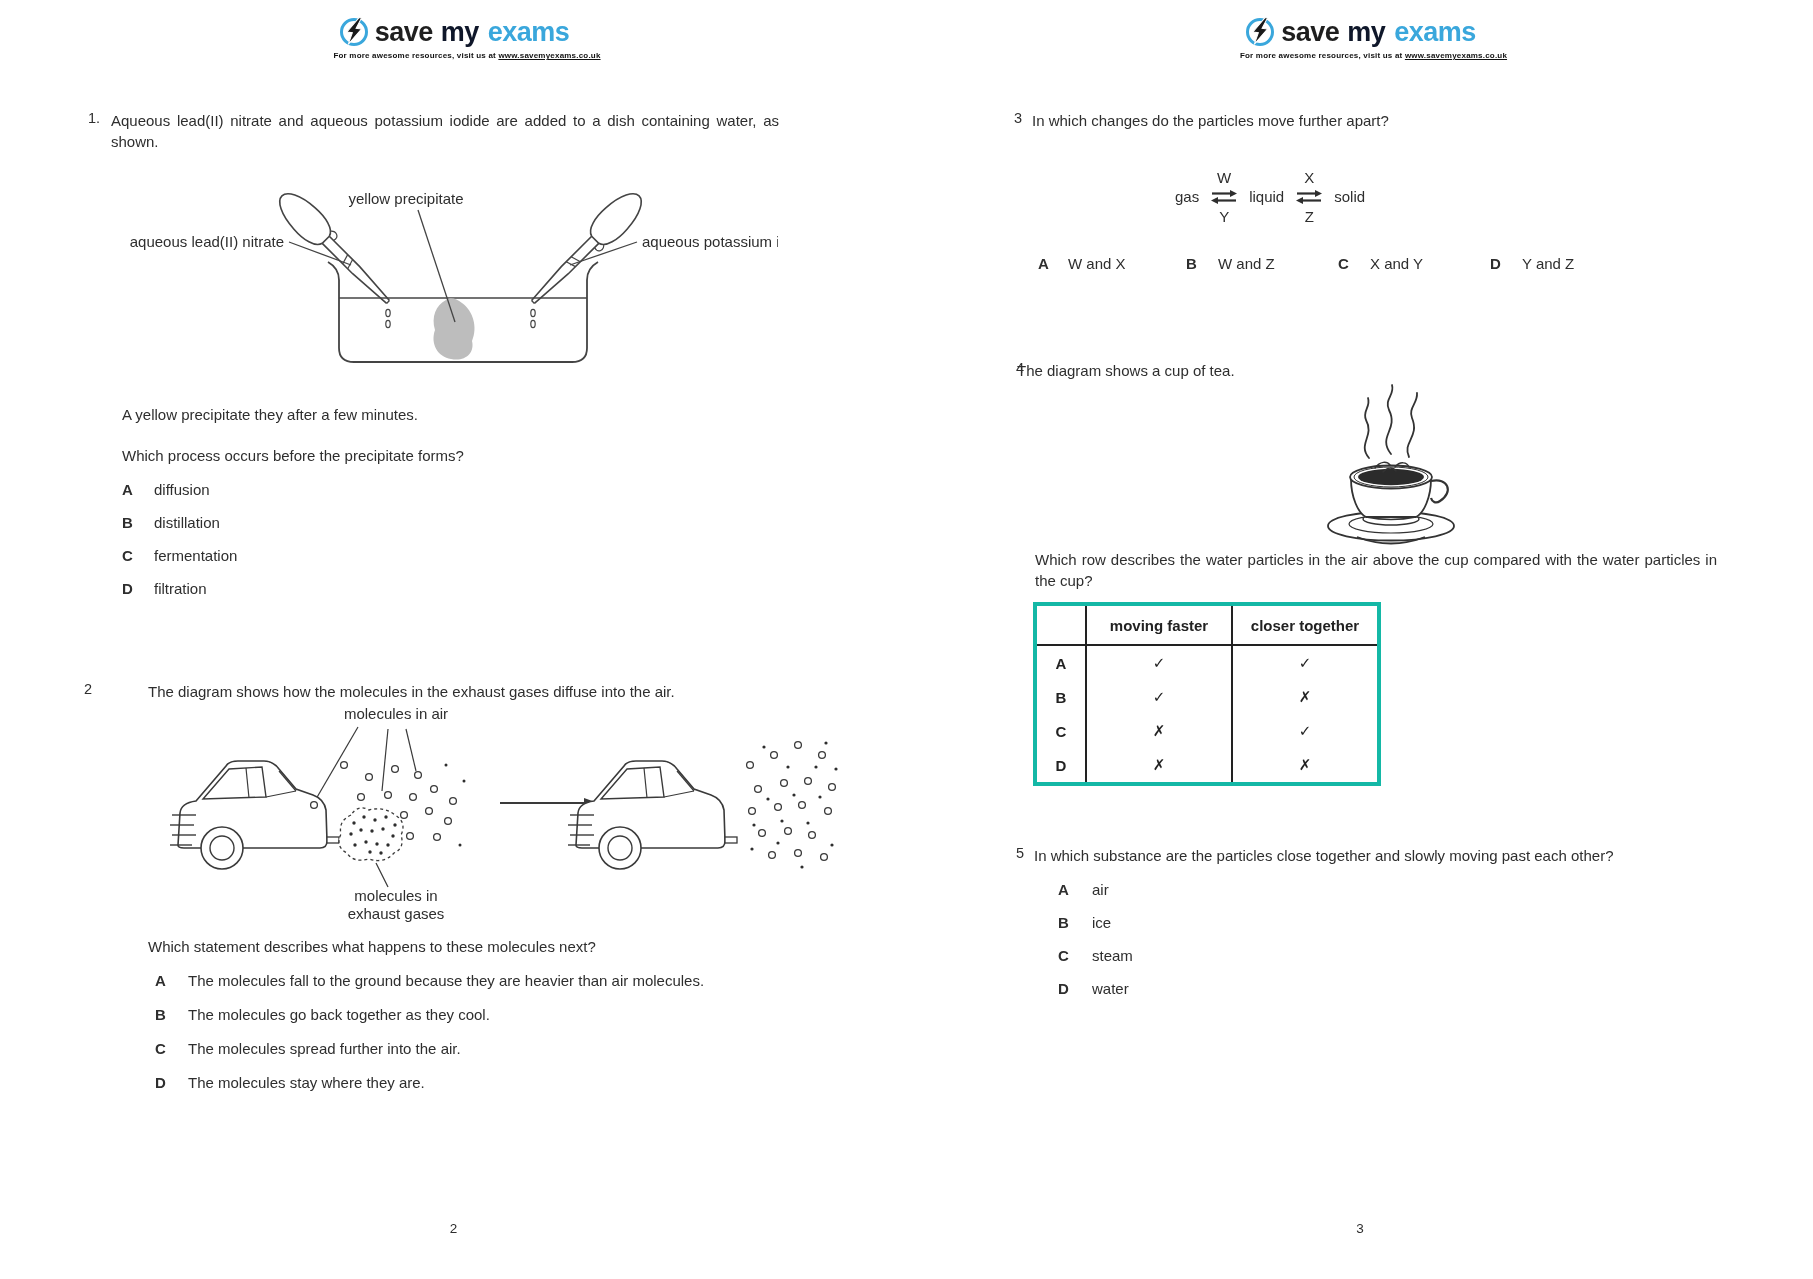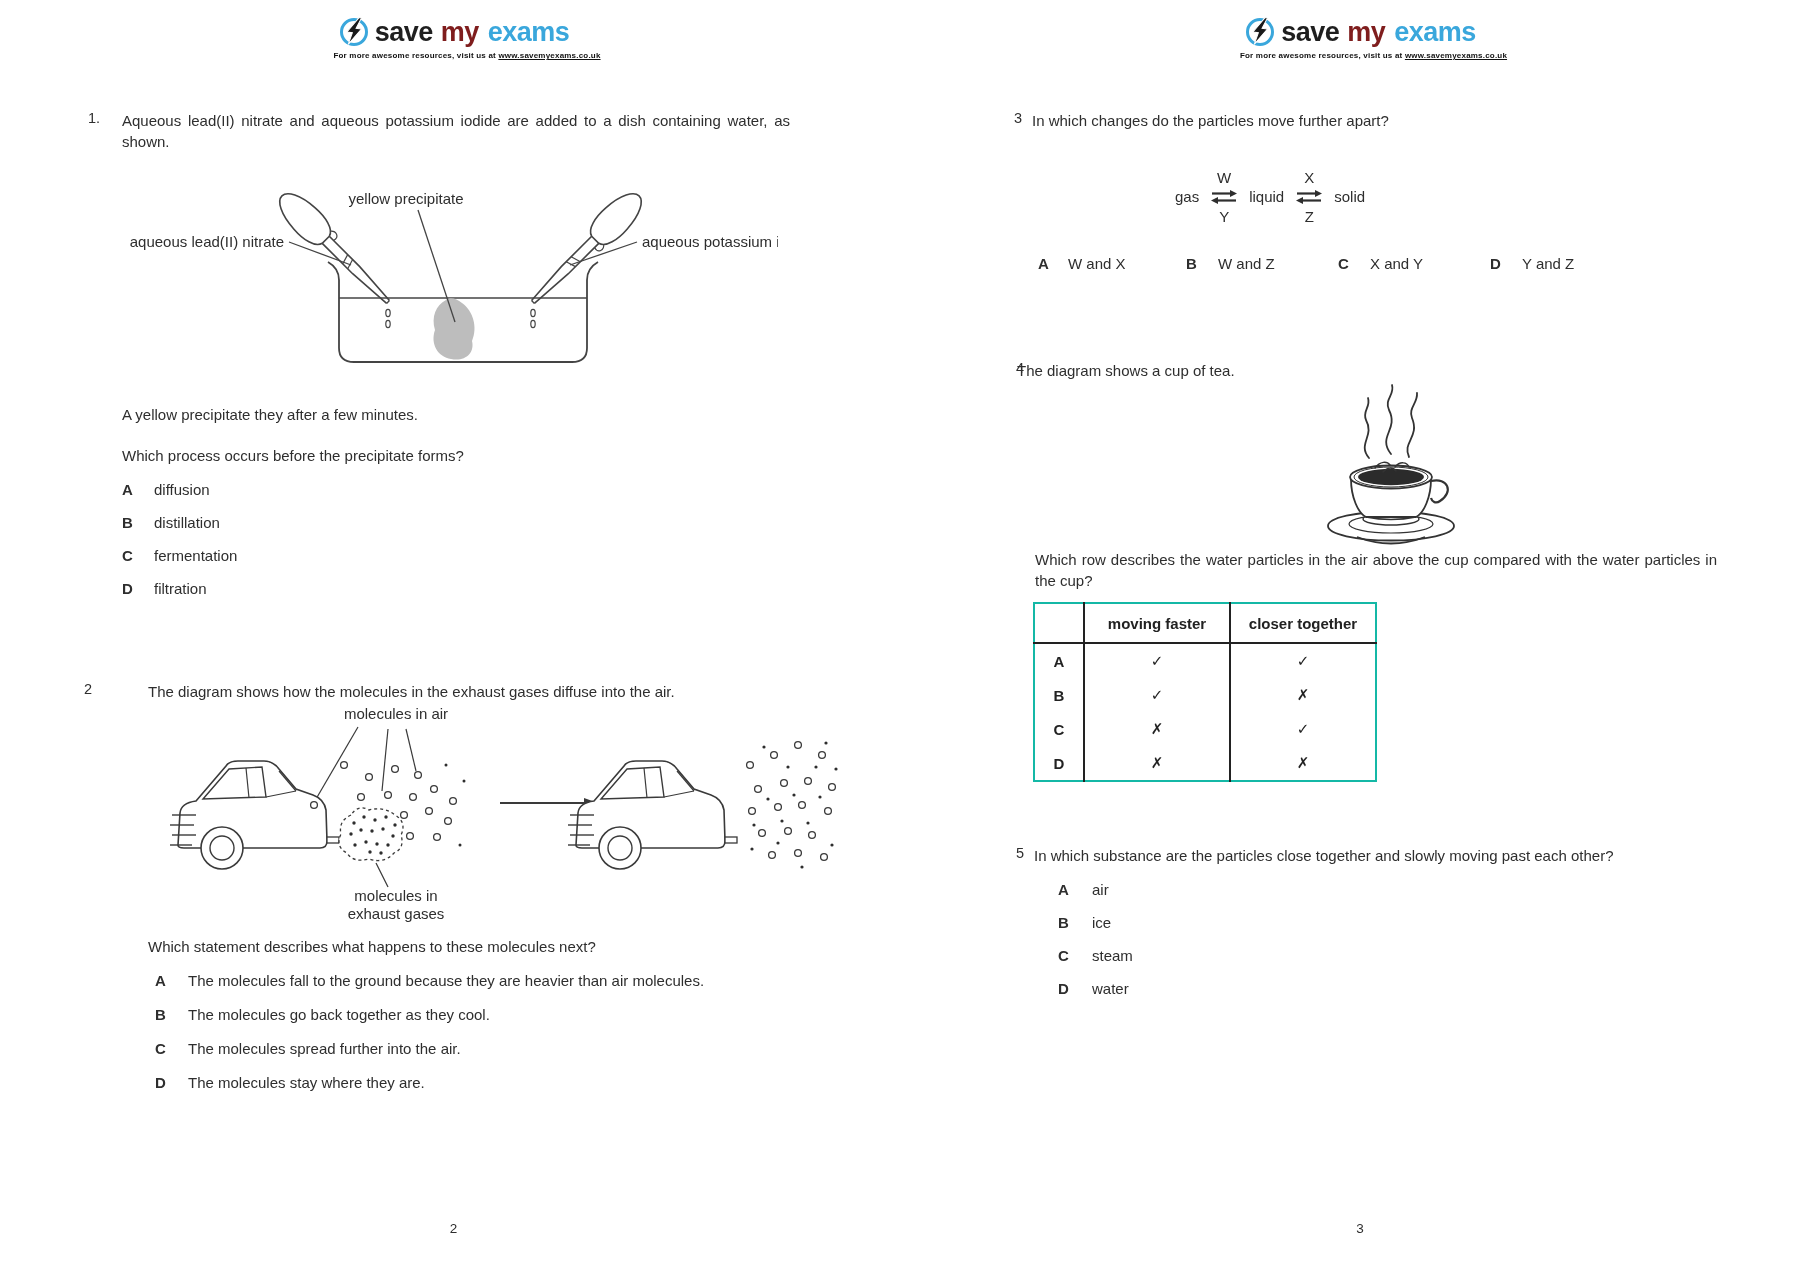--- a/index.html
+++ b/index.html
@@ -9,35 +9,35 @@
   .txt{font-size:15px;line-height:21px;color:#2e2e2e;}
   .just{text-align:justify;}
   .qnum{font-size:14.5px;color:#2e2e2e;}
   .opt{display:flex;align-items:flex-start;font-size:15px;}
   .opt .letter{font-weight:bold;flex:none;}
   .optA .letter{width:32px;}
   .hdr{display:flex;flex-direction:column;align-items:center;}
   .brandrow{display:flex;align-items:center;gap:5px;}
   .brand{font-weight:bold;font-size:27px;letter-spacing:-0.5px;line-height:30px;}
   .b-save{color:#1f1f1f;}
-  .b-my{color:#7f1d1d;margin-left:3px;}
+  .b-my{color:#0f172a;margin-left:3px;}
   .b-exams{color:#3aa7dc;margin-left:4px;}
   .tagline{font-size:8px;font-weight:bold;color:#111;margin-top:3px;letter-spacing:0.2px;padding-left:27px;}
   .tagline .link{text-decoration:underline;}
   .footer{font-size:13.5px;color:#2e2e2e;text-align:center;}
   svg text{font-family:"Liberation Sans","DejaVu Sans",sans-serif;font-size:15px;fill:#2e2e2e;}
   
   .eq{display:flex;align-items:center;gap:10px;font-size:15px;}
   .eq .arrbox{position:relative;width:30px;height:16px;flex:none;}
   .eq .over{position:absolute;top:-20px;left:50%;transform:translateX(-50%);font-size:15px;}
   .eq .under{position:absolute;bottom:-20px;left:50%;transform:translateX(-50%);font-size:15px;}
   
   table.q4t{border-collapse:collapse;table-layout:fixed;}
   table.q4t td,table.q4t th{border:0;text-align:center;vertical-align:middle;font-size:15px;color:#222;}
-  table.q4t{border:2px solid #14b8a6;}
+  table.q4t{border:4px solid #14b8a6;}
   td.vline,th.vline{border-left:2px solid #222 !important;}
   tr.hline th{border-bottom:2px solid #222 !important;}
   .mark{font-style:italic;font-size:15px;}
   .rowletter{font-weight:bold;}
 </style>
 </head>
 <body>
 
 <div id="stage">
 
@@ -50,21 +50,21 @@
           <polygon points="19,1 9,17 14.5,17 12,29 23,12 17.5,12 21.5,1" fill="#1a1a1a" stroke="#ffffff" stroke-width="1" transform="rotate(8 16 16)"></polygon>
         </svg>
         <span class="brand b-save">save</span>
           <span class="brand b-my">my</span>
           <span class="brand b-exams">exams</span>
       </div>
       <div class="tagline"><span>For more awesome resources, visit us at </span><span class="link">www.savemyexams.co.uk</span></div>
     </div>
 
     <div class="abs qnum" style="left:88px;top:110px;">1.</div>
-    <div class="abs txt just" style="left:122px;top:110px;width:668px;">Aqueous lead(II) nitrate and aqueous potassium iodide are added to a dish containing water, as shown.</div>
+    <div class="abs txt just" style="left:111px;top:110px;width:668px;">Aqueous lead(II) nitrate and aqueous potassium iodide are added to a dish containing water, as shown.</div>
 
     <svg class="abs" style="left:88px;top:152px;" width="690" height="248" viewBox="0 0 690 248">
       <defs>
         <g id="dropper">
           <path d="M-2,0 L-5,-45 L-5,-88" fill="none" stroke="#444" stroke-width="1.6"></path>
           <path d="M2,0 L5,-45 L5,-88" fill="none" stroke="#444" stroke-width="1.6"></path>
           <line x1="-2" y1="0" x2="2" y2="0" stroke="#444" stroke-width="1.4"></line>
           <line x1="-5" y1="-52" x2="5" y2="-55" stroke="#444" stroke-width="1.2"></line>
           <line x1="-5" y1="-59" x2="5" y2="-62" stroke="#444" stroke-width="1.2"></line>
           <path d="M-5,-88 C-13,-90 -16,-104 -15,-118 C-14,-138 -7,-150 0,-150 C7,-150 14,-138 15,-118 C16,-104 13,-90 5,-88 Z" fill="#ffffff" stroke="#444" stroke-width="1.6"></path>

